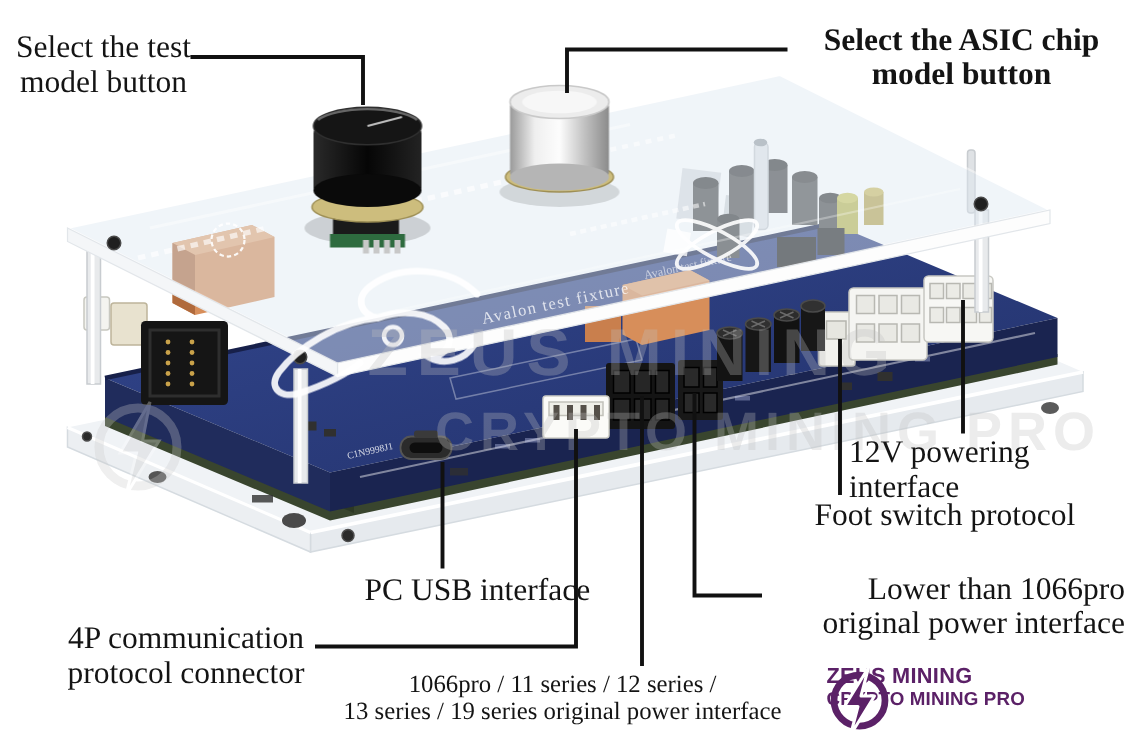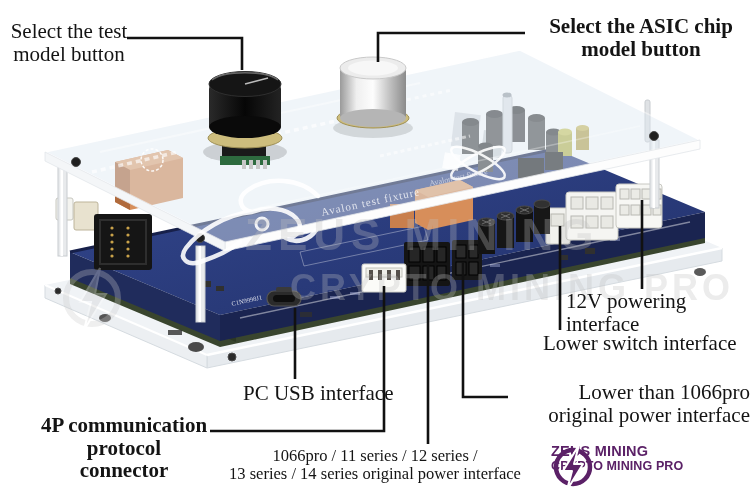--- a/index.html
+++ b/index.html
@@ -307,32 +307,32 @@
   </svg>
 
   <div class="ann center" style="left:6px;top:20px;width:126px;">Select the test
 model button</div>
 
   <div class="ann center" style="left:533px;top:15px;width:216px;font-weight:bold;">Select the ASIC chip
 model button</div>
 
   <div class="ann" style="left:566px;top:290px;">12V powering interface</div>
 
-  <div class="ann" style="left:543px;top:332px;">Lower switch interface</div>
+  <div class="ann" style="left:543px;top:332px;">Foot switch protocol</div>
 
   <div class="ann center" style="left:512px;top:381px;width:238px;text-align:right;">Lower than 1066pro
 original power interface</div>
 
   <div class="ann" style="left:243px;top:382px;">PC USB interface</div>
 
-  <div class="ann center" style="left:40px;top:414px;width:168px;font-weight:bold;">4P communication
+  <div class="ann center" style="left:40px;top:414px;width:168px;">4P communication
 protocol connector</div>
 
   <div class="ann center small" style="left:185px;top:447px;width:380px;">1066pro / 11 series / 12 series /
-13 series / 14 series original power interface</div>
+13 series / 19 series original power interface</div>
 
   <div class="brand">
     <svg width="44" height="48" viewBox="0 0 44 48">
       <circle cx="22" cy="24" r="17" fill="none" stroke="#5b2167" stroke-width="4.5"></circle>
       <polygon points="28,2 12,28 21,28 16,47 32,21 23,21" fill="#5b2167" stroke="#ffffff" stroke-width="2" stroke-linejoin="round"></polygon>
     </svg>
     <div class="txt">
       <span class="l1" style="color:#5b2167;">ZEUS MINING</span>
       <span class="l2" style="color:#5b2167;">CRYPTO MINING PRO</span>
     </div>

